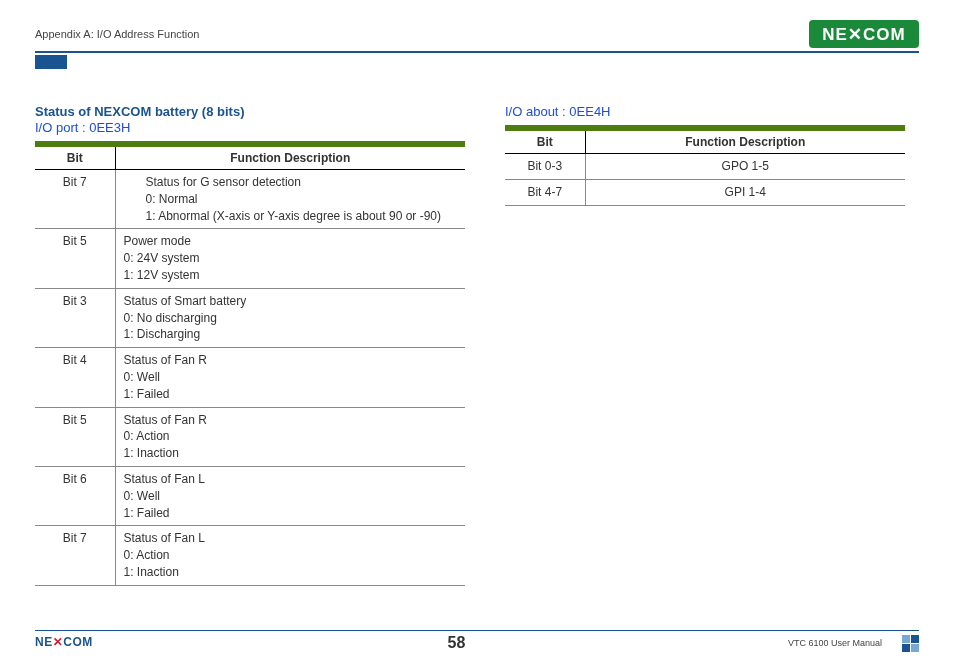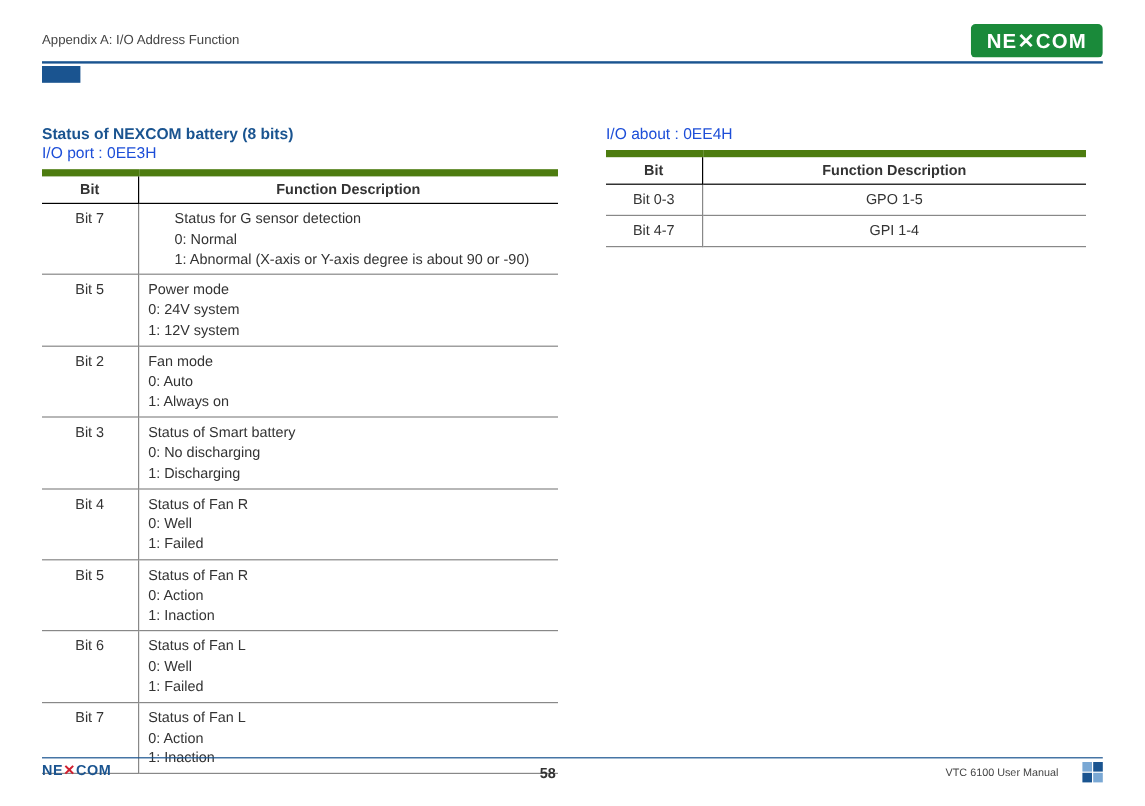--- a/index.html
+++ b/index.html
@@ -95,21 +95,21 @@
       display: flex;
       justify-content: space-between;
       align-items: center;
       font-size: 9px;
       color: #444;
     }
     .footer-left { display: flex; flex-direction: column; gap: 2px; }
     .footer-logo-small { margin-bottom: 2px; }
     .page-num {
       font-weight: bold;
-      font-size: 12px;
+      font-size: 16px;
       color: #333;
       padding-left: 28px;
     }
     .footer-right { display: flex; align-items: center; gap: 20px; }
     .footer-squares {
       display: grid;
       grid-template-columns: 8px 8px;
       grid-template-rows: 8px 8px;
       gap: 1px;
     }
@@ -146,26 +146,20 @@
             <td>Bit 7</td>
             <td style="white-space: pre-line; padding-left: 30px;">Status for G sensor detection
 0: Normal
 1: Abnormal (X-axis or Y-axis degree is about 90 or -90)</td>
           </tr>
           <tr>
             <td>Bit 5</td>
             <td style="white-space: pre-line;">Power mode
 0: 24V system
 1: 12V system</td>
-          </tr>
-          <tr>
-            <td>Bit 2</td>
-            <td style="white-space: pre-line;">Fan mode
-0: Auto
-1: Always on</td>
           </tr>
           <tr>
             <td>Bit 3</td>
             <td style="white-space: pre-line;">Status of Smart battery
 0: No discharging
 1: Discharging</td>
           </tr>
           <tr>
             <td>Bit 4</td>
             <td style="white-space: pre-line;">Status of Fan R

